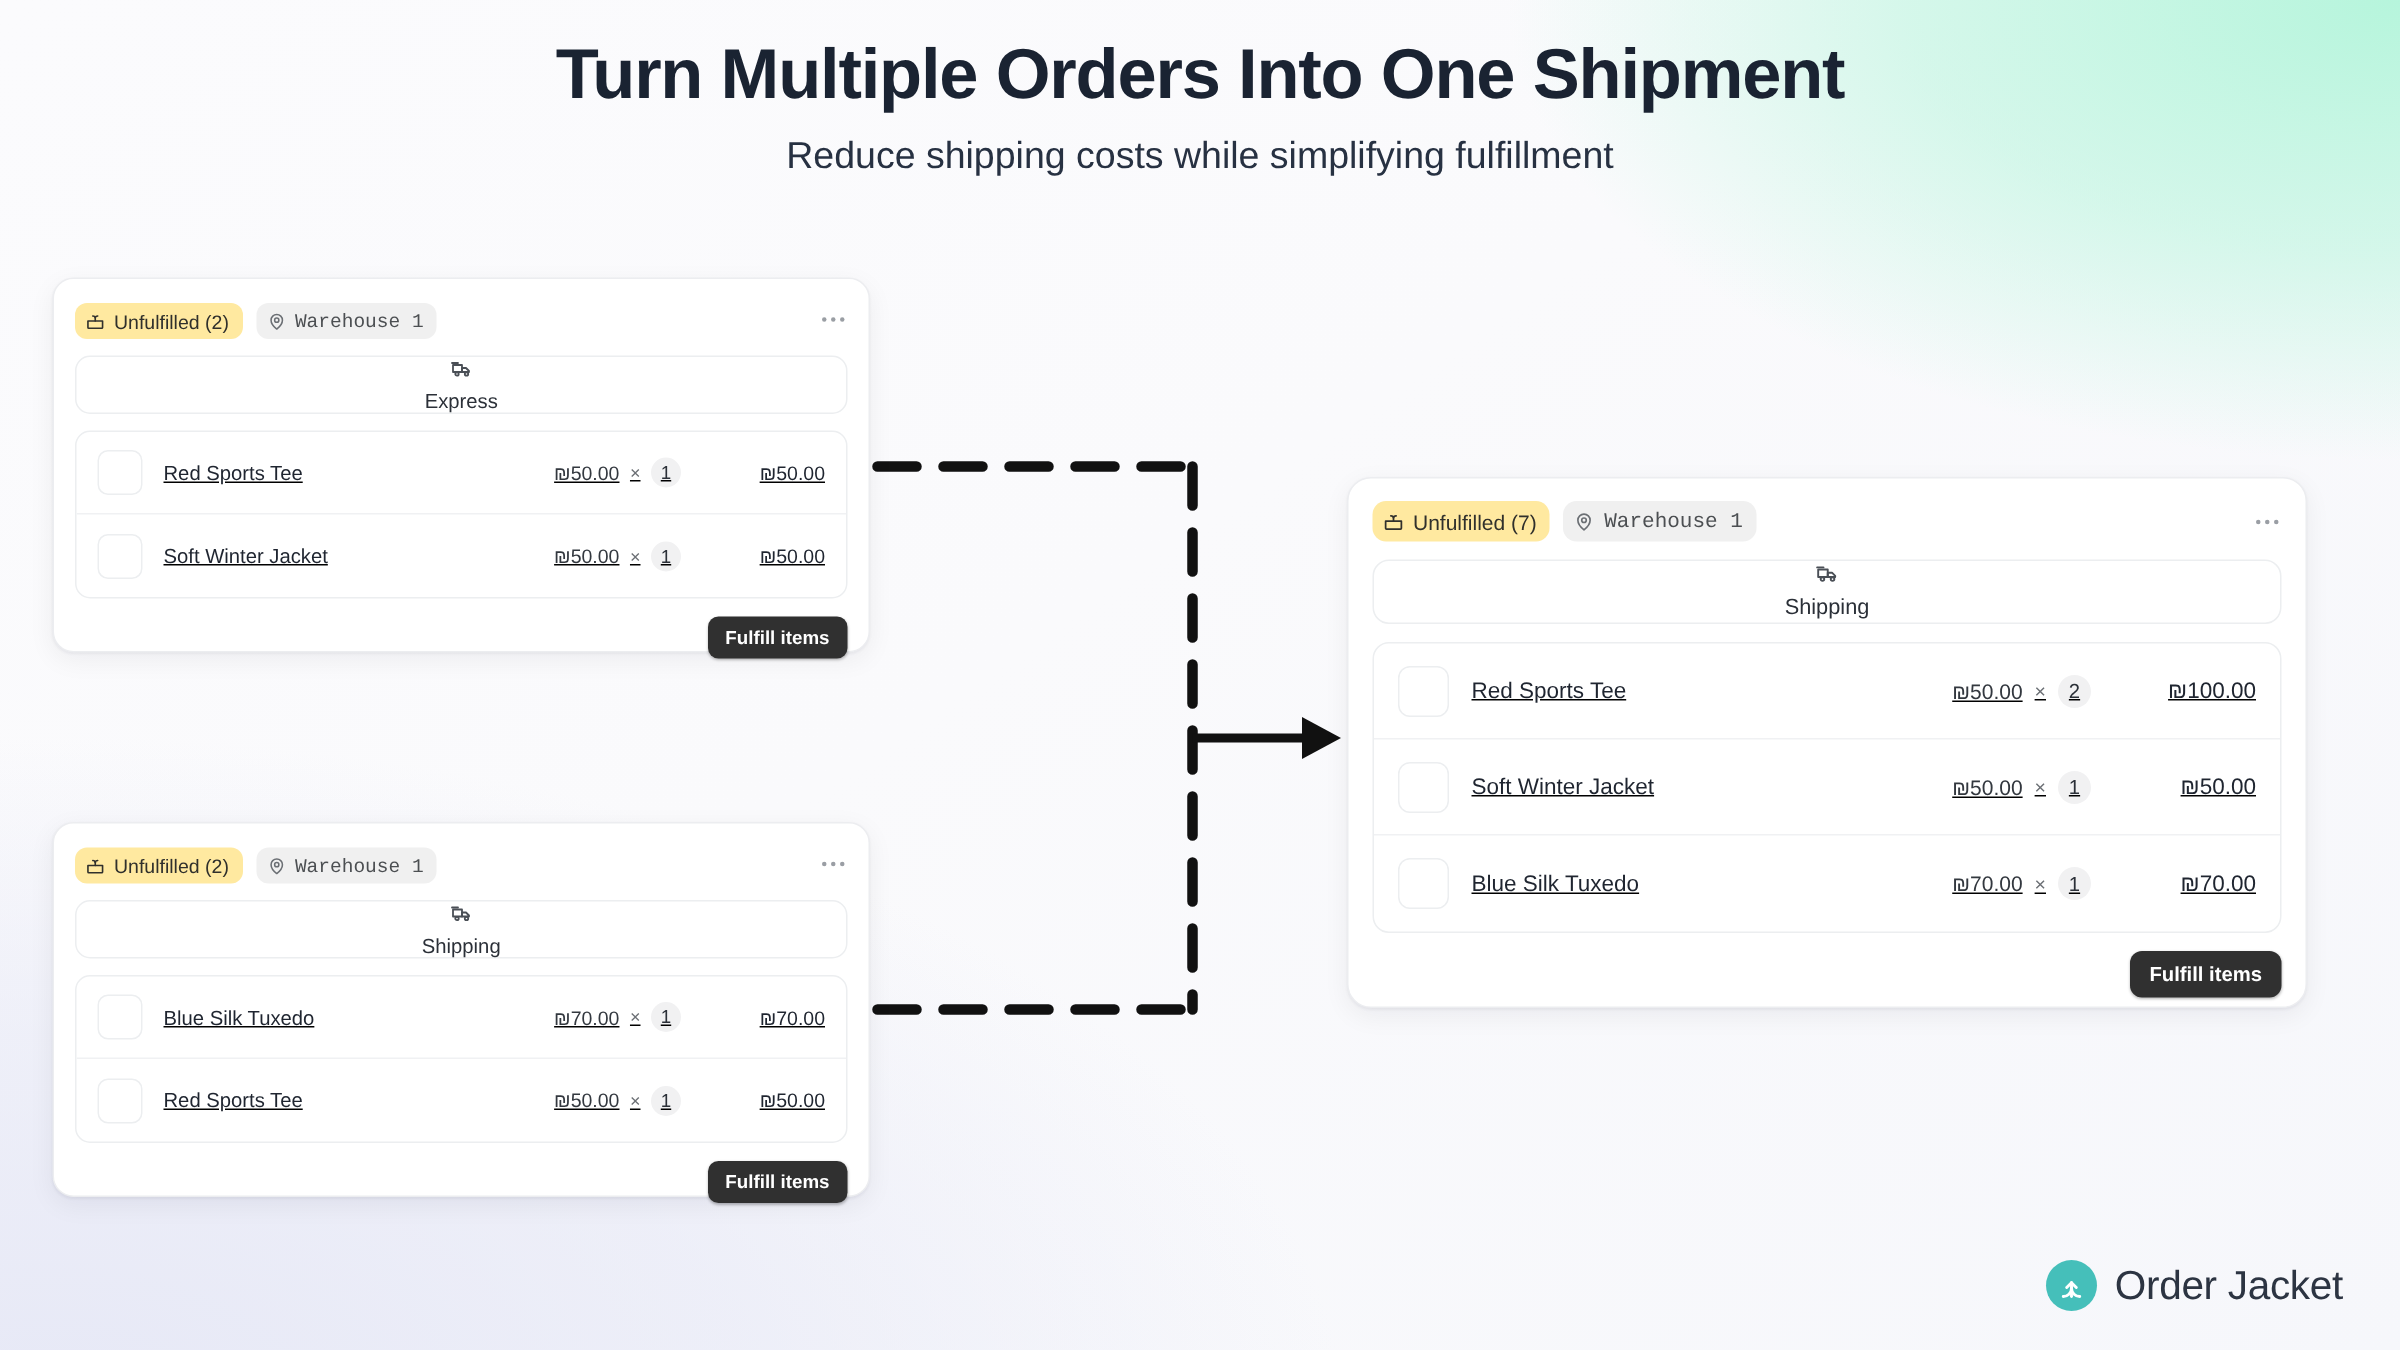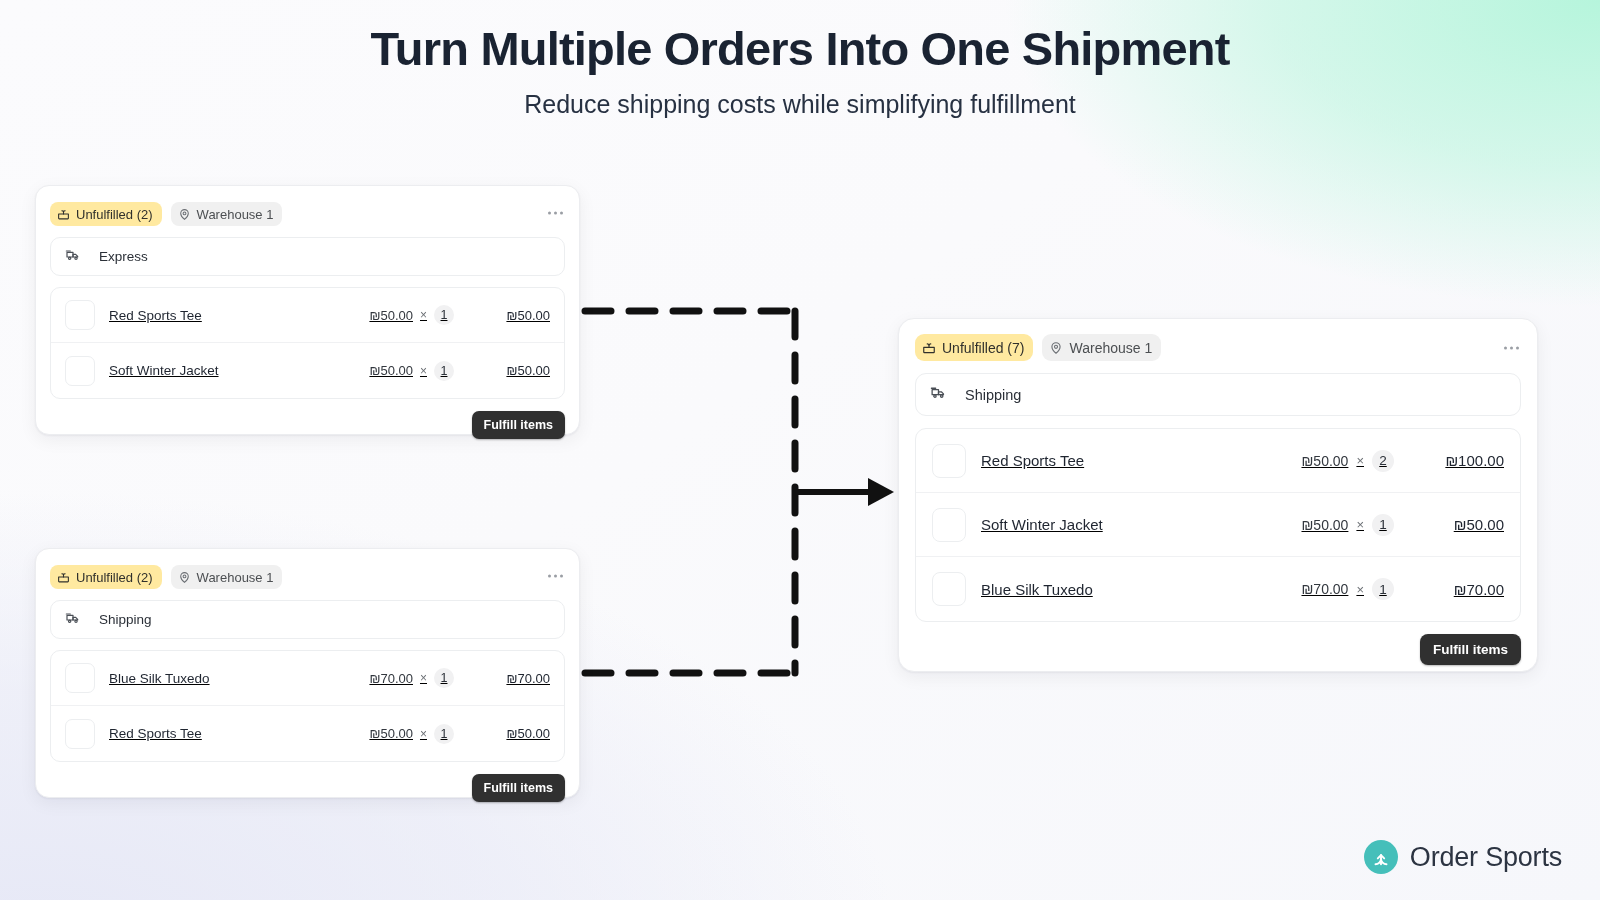--- a/index.html
+++ b/index.html
@@ -79,20 +79,21 @@
     white-space: nowrap;
   }
   .badge-unfulfilled {
     background: #ffe9a0;
     color: #30302c;
     font-weight: 500;
   }
   .badge-warehouse {
     background: #f0f0f0;
     color: #4c4f52;
+    font-family: Liberation Mono, monospace;
   }
   .card-merged .badge { height: 27px; font-size: 14px; border-radius: 9px; }
 
   .badge svg { display: block; flex: none; }
 
   .kebab {
     position: absolute;
     right: 0;
     top: 50%;
     transform: translateY(-50%);
@@ -110,22 +111,23 @@
 
   
   .method-strip {
     margin-top: 11px;
     border: 1px solid #eceef0;
     border-radius: 10px;
     height: 39px;
     display: flex;
     align-items: center;
     padding: 0 14px;
-    gap: 18px;
+    gap: 1px;
     background: #fff;
+    flex-direction: column;
   }
   .method-label {
     font-size: 13.5px;
     color: #2b3038;
   }
   .card-merged .method-strip { height: 43px; margin-top: 12px; border-radius: 11px; }
   .card-merged .method-label { font-size: 14.5px; }
 
   
   .items {
@@ -561,14 +563,14 @@
 <div class="brand">
   <span class="brand-mark">
     <svg width="22" height="22" viewBox="0 0 24 24" fill="none" stroke="#ffffff" stroke-width="2.1" stroke-linecap="round" stroke-linejoin="round">
       <path d="M12 20V10"></path>
         <path d="M12 10 8.5 13.5"></path>
         <path d="M12 10 15.5 13.5"></path>
       <path d="M6 20c3 0 6-2.5 6-6"></path>
         <path d="M18 20c-3 0-6-2.5-6-6"></path>
     </svg>
   </span>
-  <span class="brand-name">Order Sports</span>
+  <span class="brand-name">Order Jacket</span>
 </div>
 
 </body></html>

